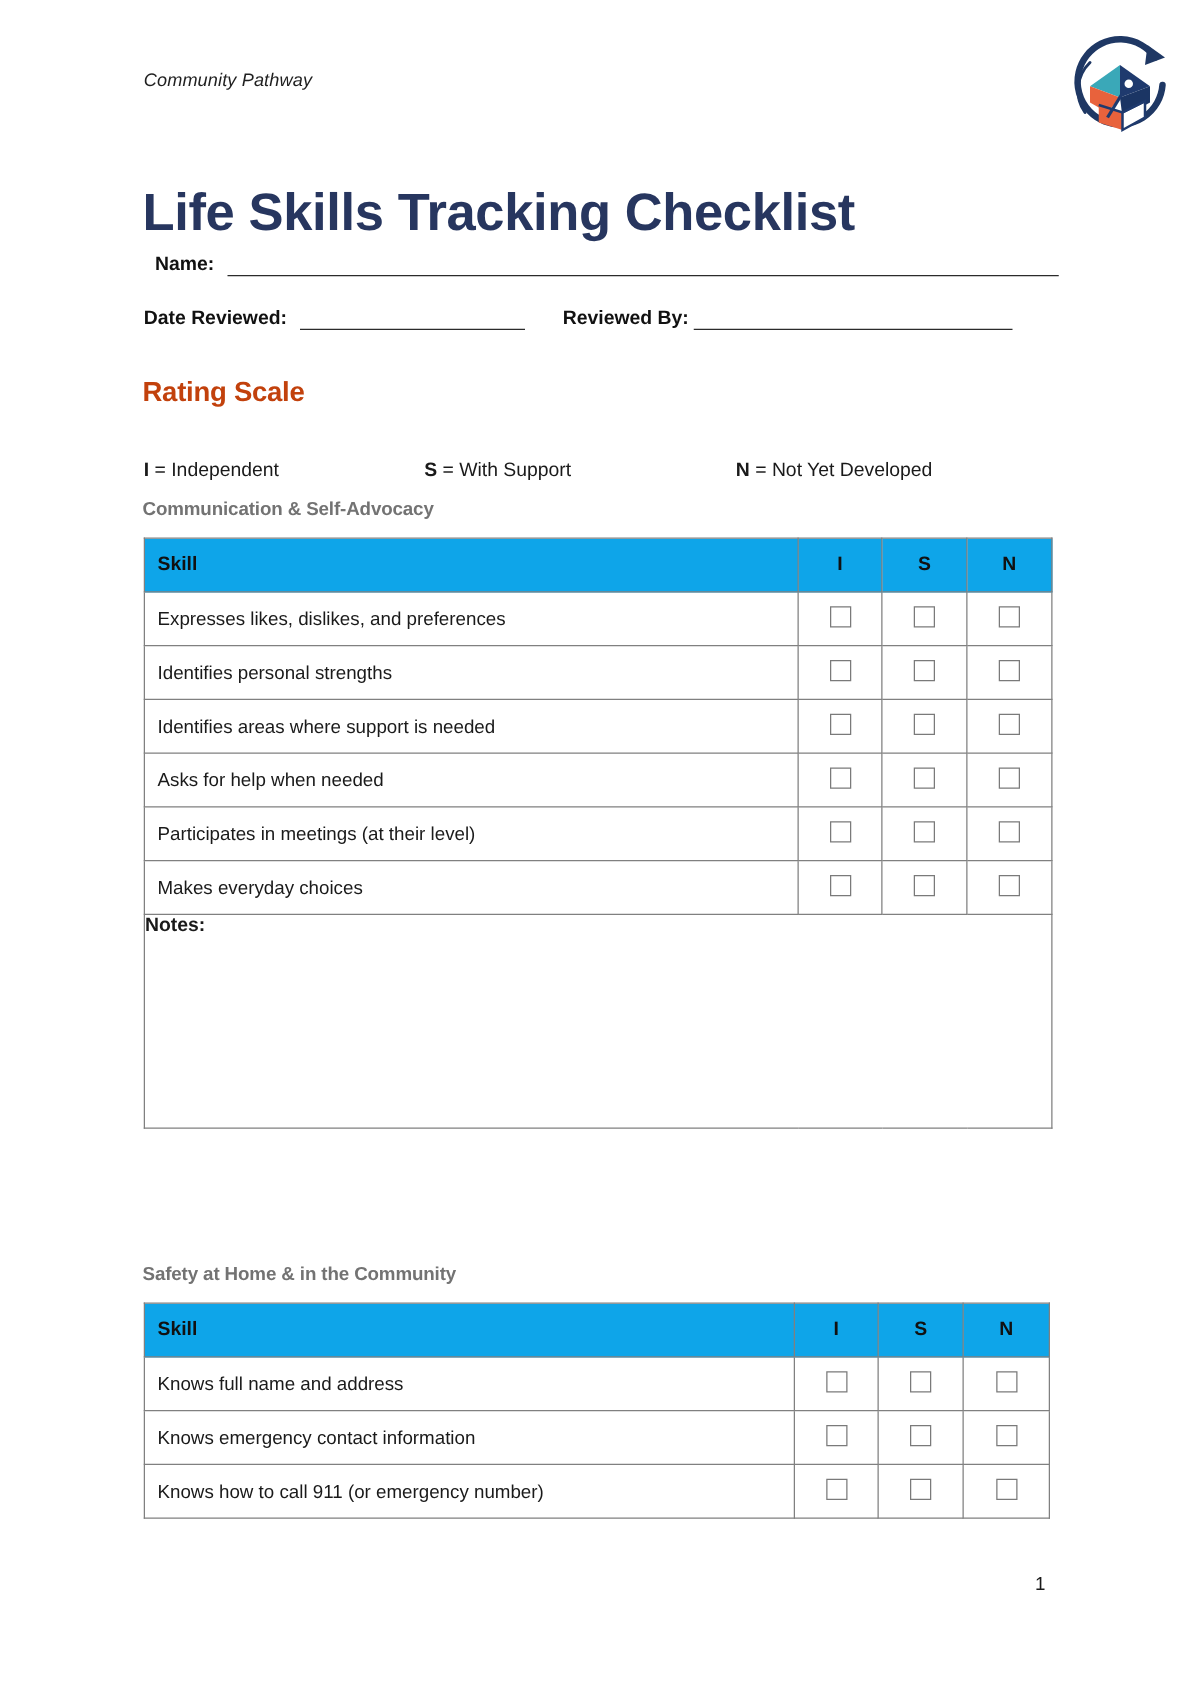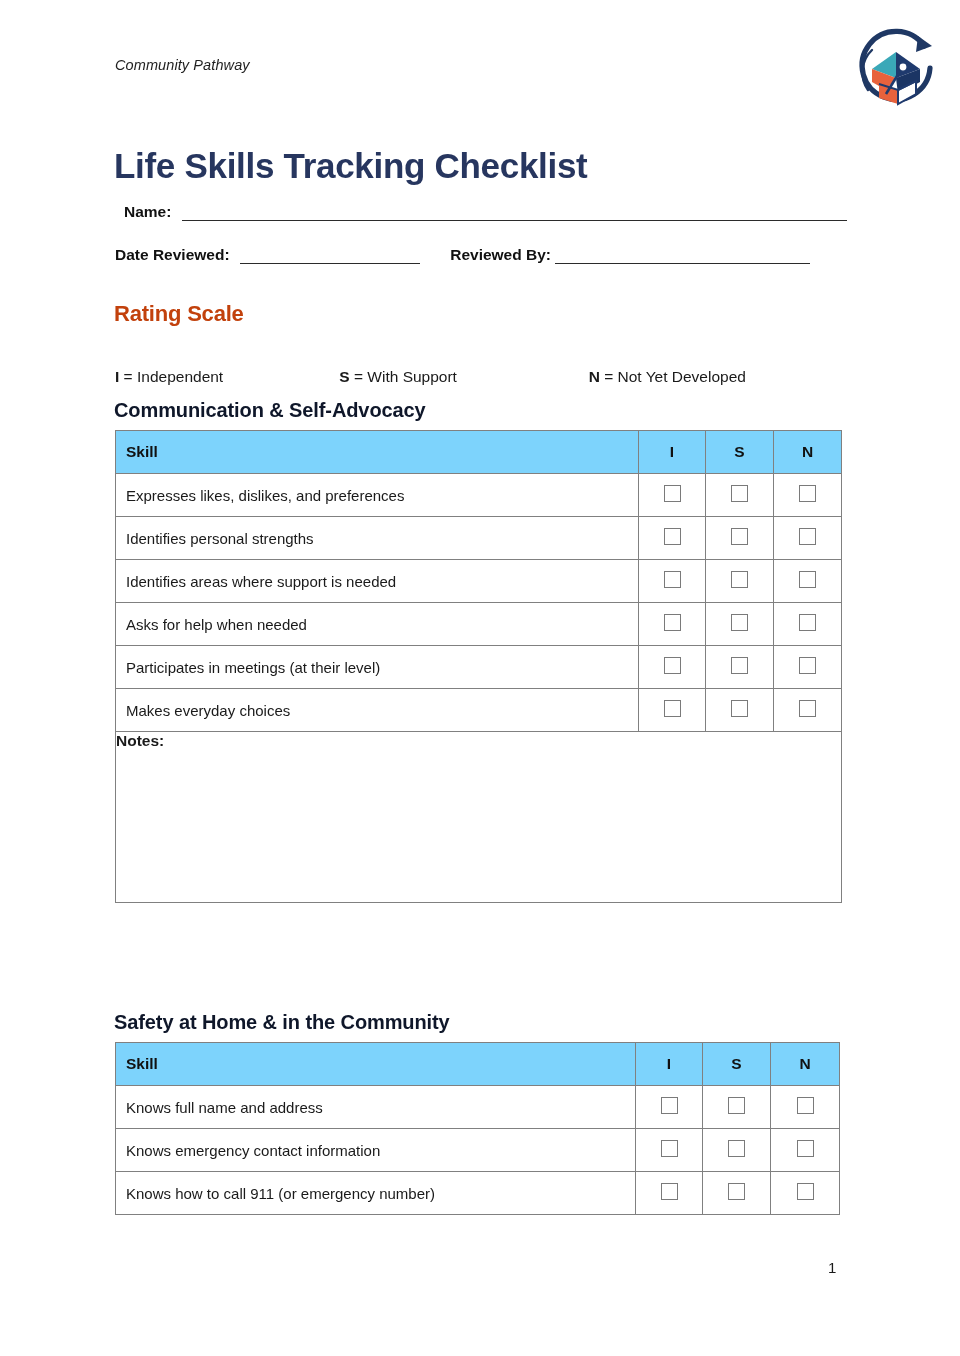--- a/index.html
+++ b/index.html
@@ -38,21 +38,21 @@
     top: 24px;
     width: 100px;
     height: 100px;
   }
 
   
   .doc-title {
     position: absolute;
     left: 114px;
     top: 146px;
-    font-size: 35px;
+    font-size: 42px;
     font-weight: bold;
     color: #27365f;
     letter-spacing: -0.3px;
     white-space: nowrap;
     font-stretch: condensed;
   }
 
   .field-row {
     position: absolute;
     font-size: 15.5px;
@@ -93,44 +93,44 @@
     white-space: nowrap;
   }
   .legend .k { font-weight: bold; }
   .legend .i1 { width: 220px; }
   .legend .i2 { width: 245px; }
 
   
   .section-head {
     position: absolute;
     left: 114px;
-    font-size: 20px;
-    font-weight: bold;
-    color: #0f172a;
+    font-size: 15px;
+    font-weight: bold;
+    color: #737373;
     font-stretch: condensed;
     letter-spacing: -0.1px;
     white-space: nowrap;
   }
   #head-comm   { top: 399px; }
   #head-safety { top: 1011px; }
 
   
   table.skills {
     position: absolute;
     border-collapse: collapse;
     table-layout: fixed;
     font-size: 15px;
   }
   table.skills td, table.skills th {
     border: 1.3px solid #808080;
     padding: 0;
   }
   table.skills th.skill-h,
   table.skills th.rate-h {
-    background: #7dd3fc;
+    background: #0ea5e9;
     font-weight: bold;
     font-size: 15.5px;
     height: 42px;
     color: #111;
   }
   table.skills th.skill-h {
     text-align: left;
     padding-left: 10px;
   }
   table.skills th.rate-h { text-align: center; }

